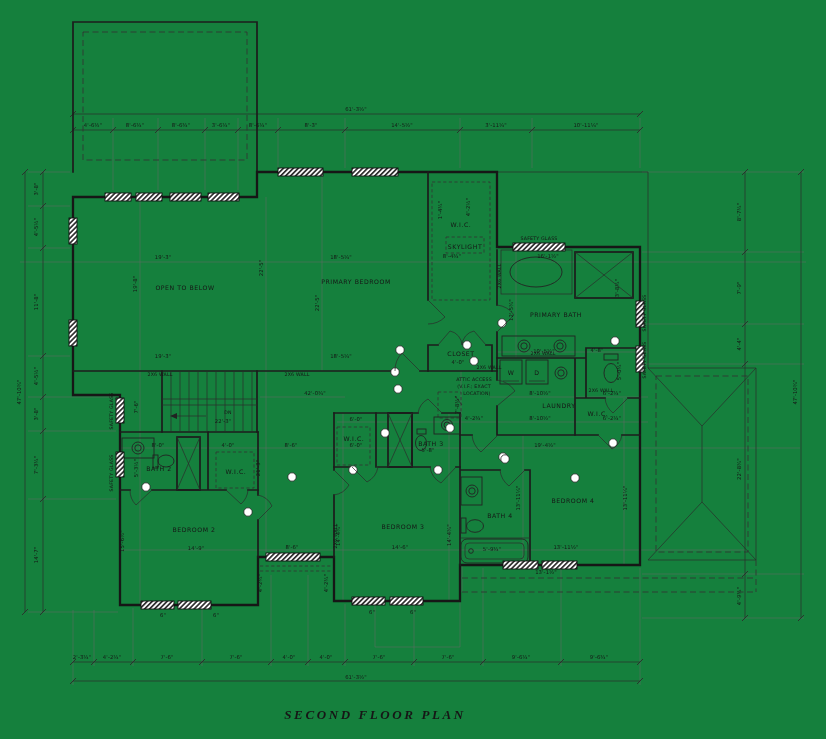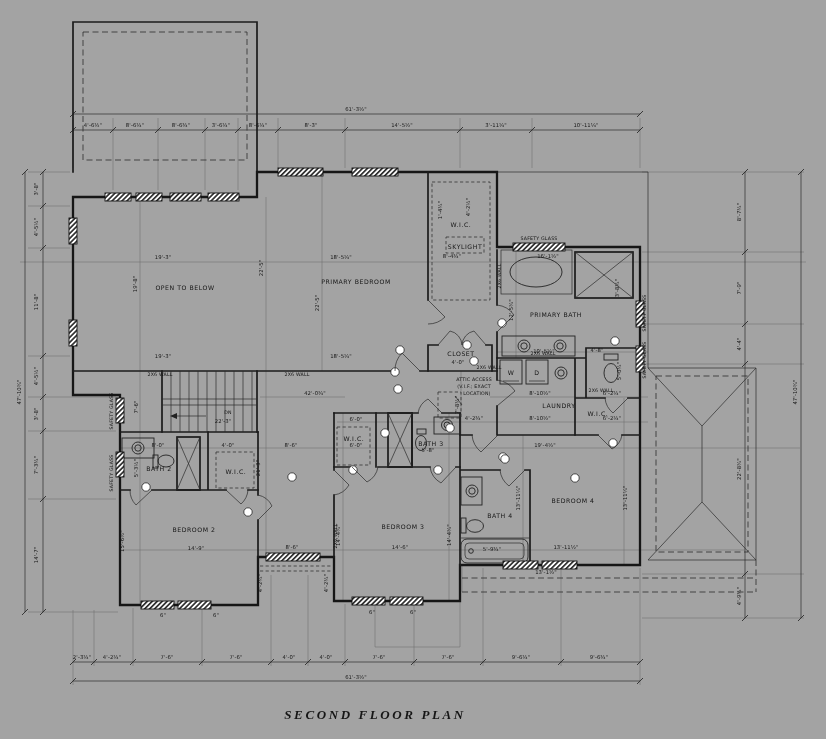--- a/index.html
+++ b/index.html
@@ -1,16 +1,16 @@
 <!DOCTYPE html>
 <html><head>
 <meta charset="utf-8">
 <style>
   html,body{margin:0;padding:0;background:#fff;}
-  #page{position:relative;width:826px;height:739px;background:#a3a3a3;overflow:hidden;
+  #page{position:relative;width:826px;height:739px;background:#15803d;overflow:hidden;
         font-family:"DejaVu Sans",sans-serif;}
   svg{position:absolute;left:0;top:0;}
   svg text{fill:#161616;}
   .room{font-size:6.2px;letter-spacing:.55px;}
   .dim{font-size:5.3px;letter-spacing:.1px;}
   .tiny{font-size:4.7px;letter-spacing:.2px;}
   .title{font-family:"Liberation Serif",serif;font-size:13px;font-style:italic;
          font-weight:bold;letter-spacing:2.6px;}
   .w{stroke:#161616;stroke-width:2.3;fill:none;stroke-linecap:square;}
   .w2{stroke:#1c1c1c;stroke-width:1.7;fill:none;stroke-linecap:square;}

